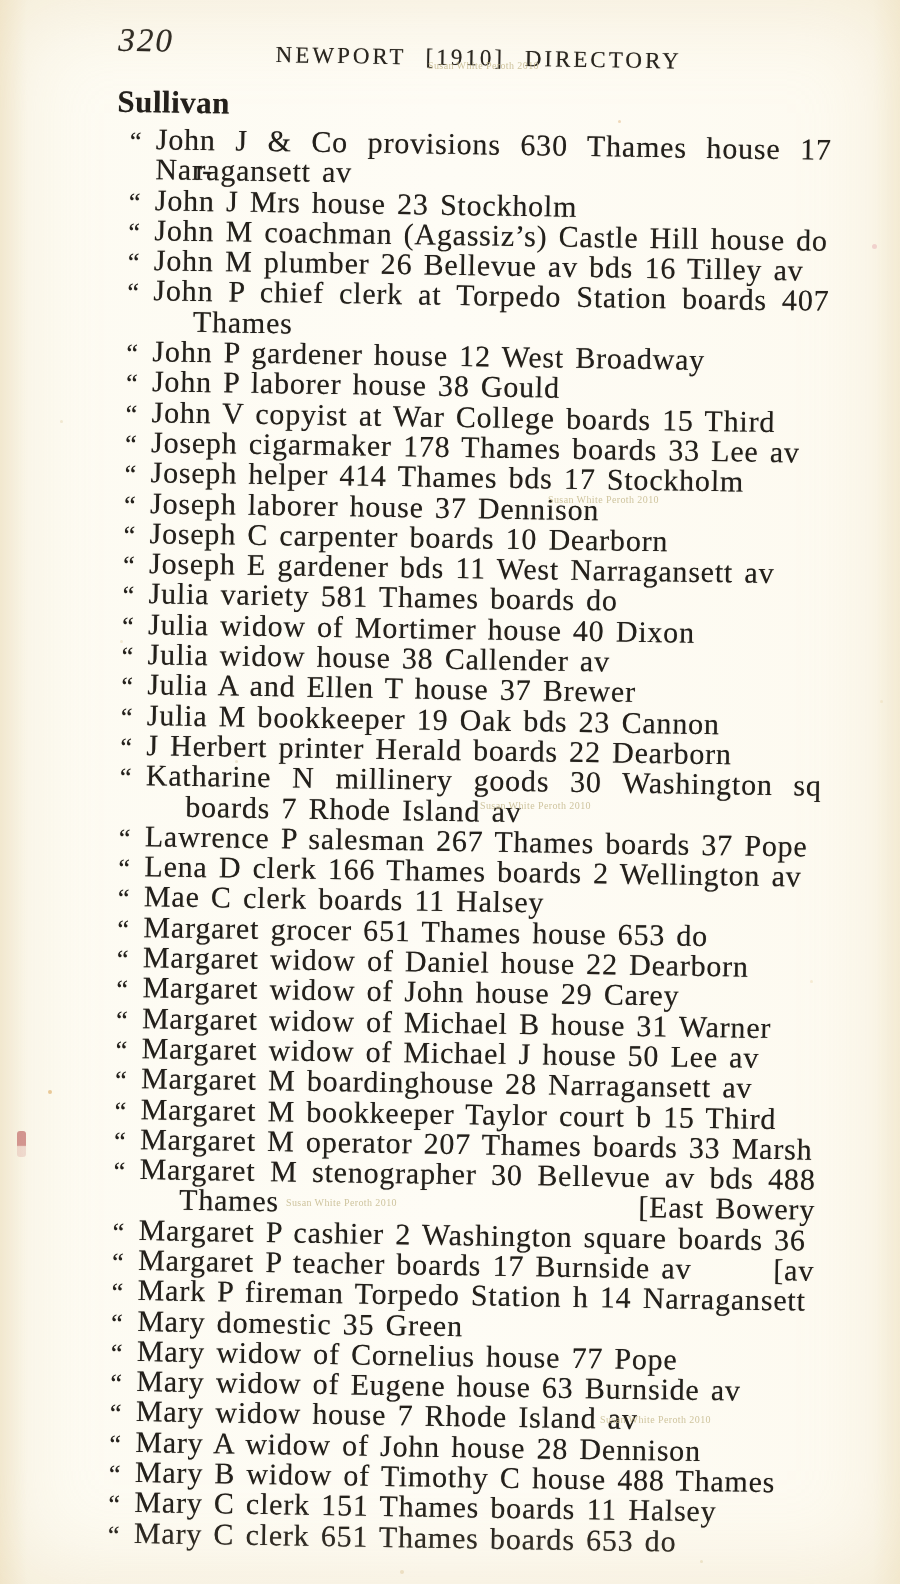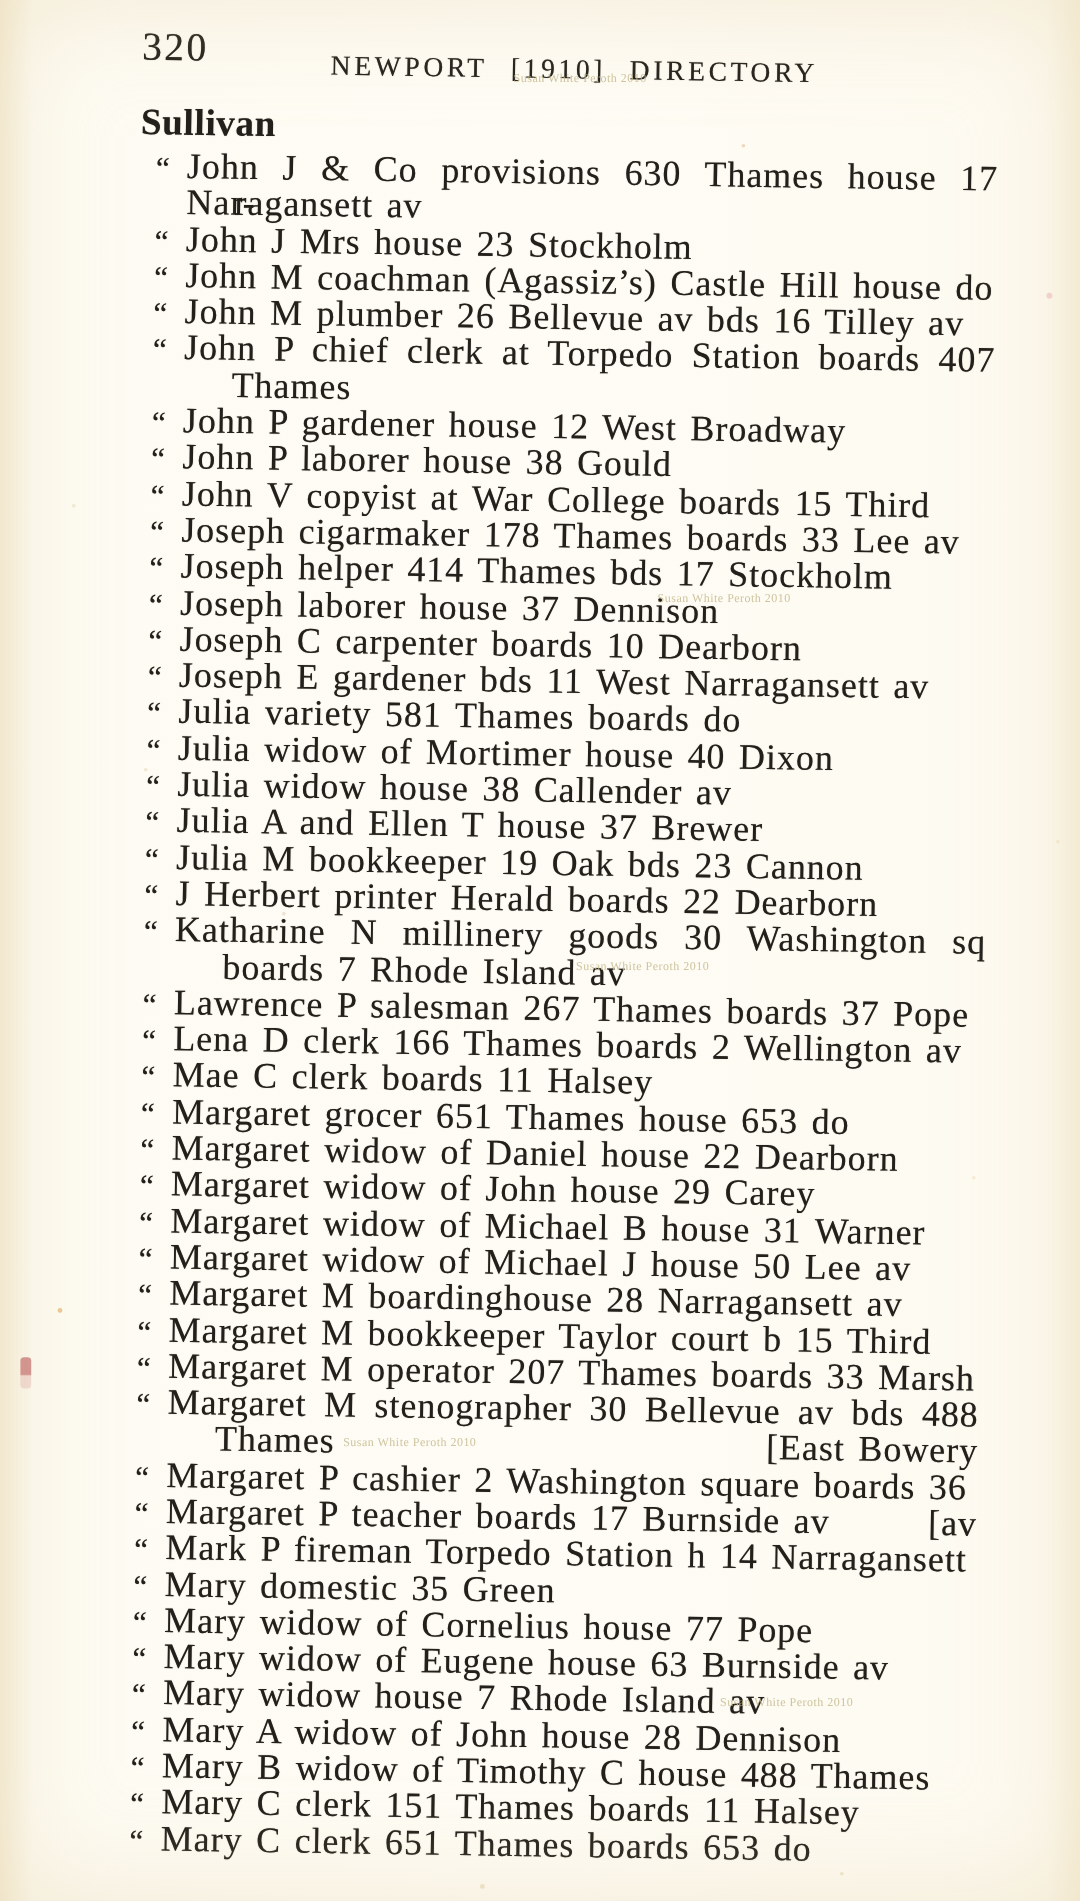--- a/index.html
+++ b/index.html
@@ -16,21 +16,21 @@
     content:''; position:absolute; inset:0; pointer-events:none;
     box-shadow:inset 0 0 95px rgba(226,206,158,0.38);
   }
   
   .rot {
     position:absolute; inset:0;
     transform:rotate(0.9deg); transform-origin:140px 130px;
     color:#23201b;
     text-shadow:0 0 0.7px rgba(35,30,25,0.55);
   }
-  .pgnum { position:absolute; left:117px; top:22px; font-size:33px; letter-spacing:2px; }
+  .pgnum { position:absolute; left:117px; top:22px; font-size:33px; letter-spacing:2px;font-style:italic; }
   .htitle {
     position:absolute; left:0; top:40px; width:900px; box-sizing:border-box; padding-left:55px;
     text-align:center; font-size:23px; letter-spacing:3px; word-spacing:11px;
   }
   .heading { position:absolute; left:117px; top:84px; font-size:31px; font-weight:bold; letter-spacing:0.5px; }
   .entries {
     position:absolute; left:130px; top:124px; width:702px;
     font-size:30px; letter-spacing:0.8px; word-spacing:3px; line-height:30.3px;
   }
   .line { display:flex; height:30.3px; white-space:pre; align-items:baseline; }

